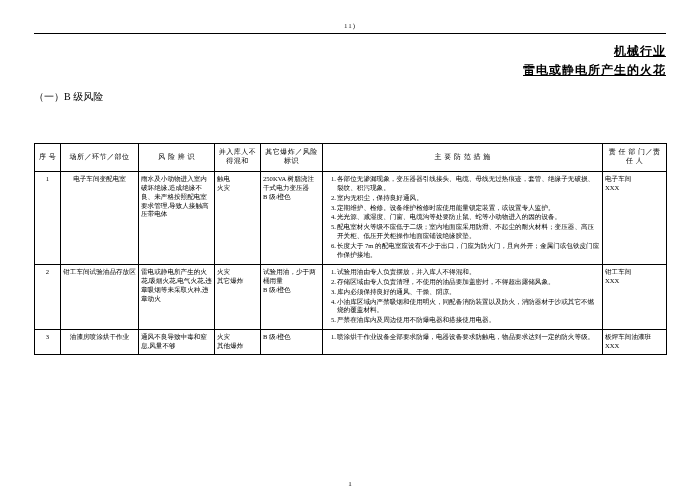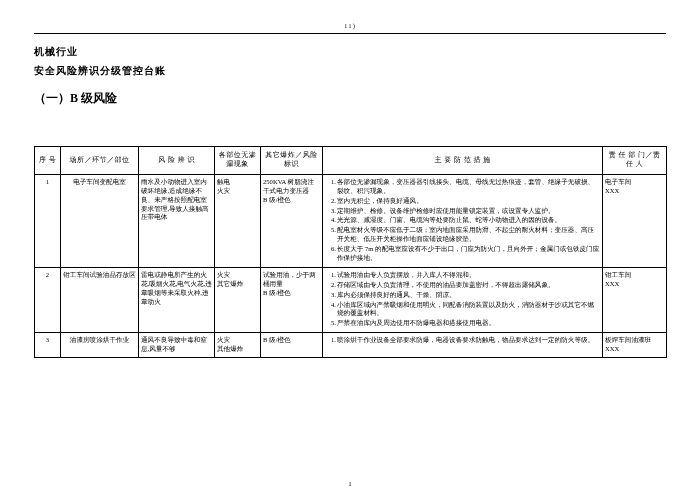--- a/index.html
+++ b/index.html
@@ -29,31 +29,32 @@
     padding-top: 22px;
     letter-spacing: 1px;
     font-family: Liberation Serif, serif;
   }
   .header-rule {
     border-bottom: 1px solid #000;
     margin-top: 3px;
     margin-bottom: 8px;
   }
   .doc-title {
-    text-align: left;
-    font-size: 10px;
+    text-align: right;
+    font-size: 12px;
     font-weight: bold;
     line-height: 19px;
     letter-spacing: 1px;
+    text-decoration: underline;
   }
   .section-label {
-    font-size: 12px;
+    font-size: 10px;
     margin-top: 10px;
     margin-bottom: 4px;
-    font-weight: bold;
+    font-weight: normal;
   }
   table.risk {
     border-collapse: collapse;
     width: 632px;
     table-layout: fixed;
     font-size: 6.6px;
     line-height: 1.35;
     margin-top: 39px;
   }
   table.risk td, table.risk th {
@@ -114,41 +115,41 @@
 </head>
 <body>
 
 <div class="page">
 
   <div class="header-num">11)</div>
   <div class="header-rule"></div>
 
   <div class="doc-title">
     <div>机械行业</div>
-    <div>安全风险辨识分级管控台账</div>
+    <div>雷电或静电所产生的火花</div>
   </div>
 
   <div class="section-label">（一）B 级风险</div>
 
   <table class="risk">
     <colgroup>
       <col class="c-no">
         <col class="c-place">
         <col class="c-risk">
         <col class="c-acc">
         <col class="c-level">
         <col class="c-meas">
         <col class="c-resp">
     </colgroup>
     <thead>
       <tr>
         <th>序  号</th>
         <th>场所／环节／部位</th>
         <th>风 险 辨 识</th>
-        <th>各部位无渗漏现象</th>
+        <th>并入库人不得混和</th>
         <th>其它爆炸／风险标识</th>
         <th>主   要   防   范   措   施</th>
         <th>责 任 部 门／责  任  人</th>
       </tr>
     </thead>
     <tbody>
       <tr>
         <td class="ctr">1</td>
         <td class="ctr">电子车间变配电室</td>
         <td>雨水及小动物进入室内破坏绝缘,造成绝缘不良、未严格按照配电室要求管理,导致人接触高压带电体</td>

